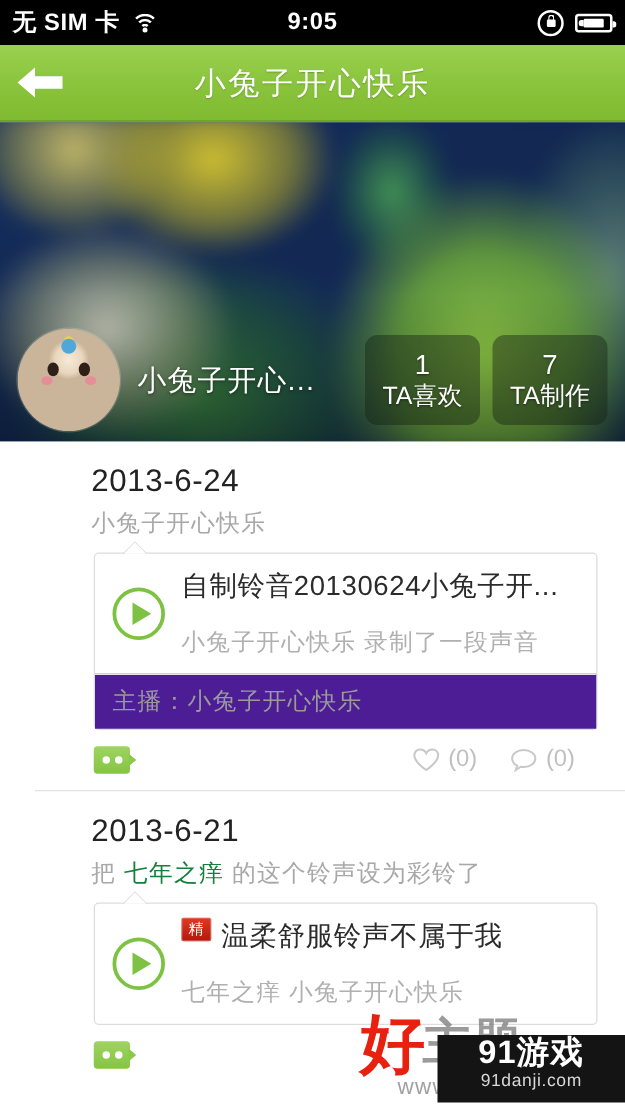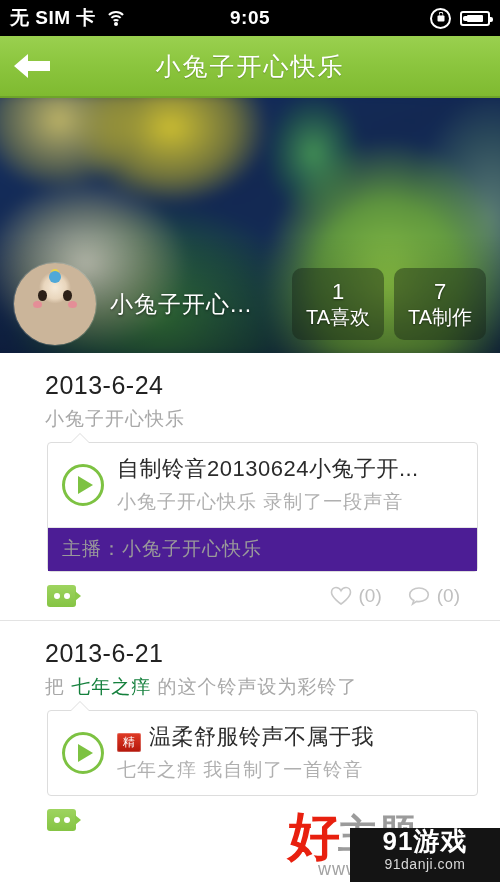--- a/index.html
+++ b/index.html
@@ -266,21 +266,21 @@
     flex-direction: column;
     align-items: center;
     justify-content: center;
     gap: 2px;
     cursor: pointer;
   }
   .stat-num { font-size: 22px; line-height: 1.1; text-shadow: 0 1px 2px rgba(0,0,0,0.5); }
   .stat-label { font-size: 20px; line-height: 1.1; text-shadow: 0 1px 2px rgba(0,0,0,0.5); }
 
   
-  .feed { background: #ffffff; }
+  .feed { background: #ffffff; padding-left: 28px; }
   .feed-entry {
     padding: 14px 20px 0 20px;
     border-bottom: 1px solid #e3e3e3;
     box-sizing: border-box;
   }
   .feed-entry:last-child { border-bottom: none; }
   .entry-date {
     font-size: 25px;
     color: #222222;
     letter-spacing: 0.5px;
@@ -344,39 +344,39 @@
     margin-left: 4px;
   }
   .card-text { margin-left: 13px; min-width: 0; flex: 1 1 auto; }
   .card-title {
     font-size: 22px;
     color: #2b2b2b;
     letter-spacing: 0.5px;
     white-space: nowrap;
     overflow: hidden;
     display: flex;
-    align-items: flex-end;
+    align-items: flex-start;
   }
   .hot-badge {
     display: inline-flex;
     align-items: center;
     justify-content: center;
     width: 24px; height: 19px;
     background: linear-gradient(to bottom,#e03a26 0%, #b4170b 100%);
     color: #ffffff;
     font-size: 12px;
     border-radius: 2px;
     margin-right: 8px;
     flex: 0 0 auto;
     box-shadow: inset 0 0 0 1px rgba(255,255,255,0.25);
   }
   .card-sub {
     font-size: 19px;
     color: #b0b0b0;
-    margin-top: 5px;
+    margin-top: 17px;
     letter-spacing: 1px;
     white-space: nowrap;
     overflow: hidden;
   }
   .card-foot {
     background: #4c1d95;
     border-top: 1px solid #e6e6e6;
     font-size: 19px;
     color: #9a9a9a;
     padding: 8px 14px 9px 14px;
@@ -611,21 +611,21 @@
     <div class="card">
       <div class="card-body">
         <div class="play-btn">
             <span class="tri"></span>
           </div>
         <div class="card-text">
           <div class="card-title">
             <span class="hot-badge">精</span>
             <span>温柔舒服铃声不属于我</span>
           </div>
-          <div class="card-sub">七年之痒 我自制了一首铃音</div>
+          <div class="card-sub">七年之痒 小兔子开心快乐</div>
         </div>
       </div>
     </div>
     <div class="entry-actions">
       <div class="bubble-icon">
         <div class="body">
             <span></span>
             <span></span>
           </div>
         <div class="tail"></div>

